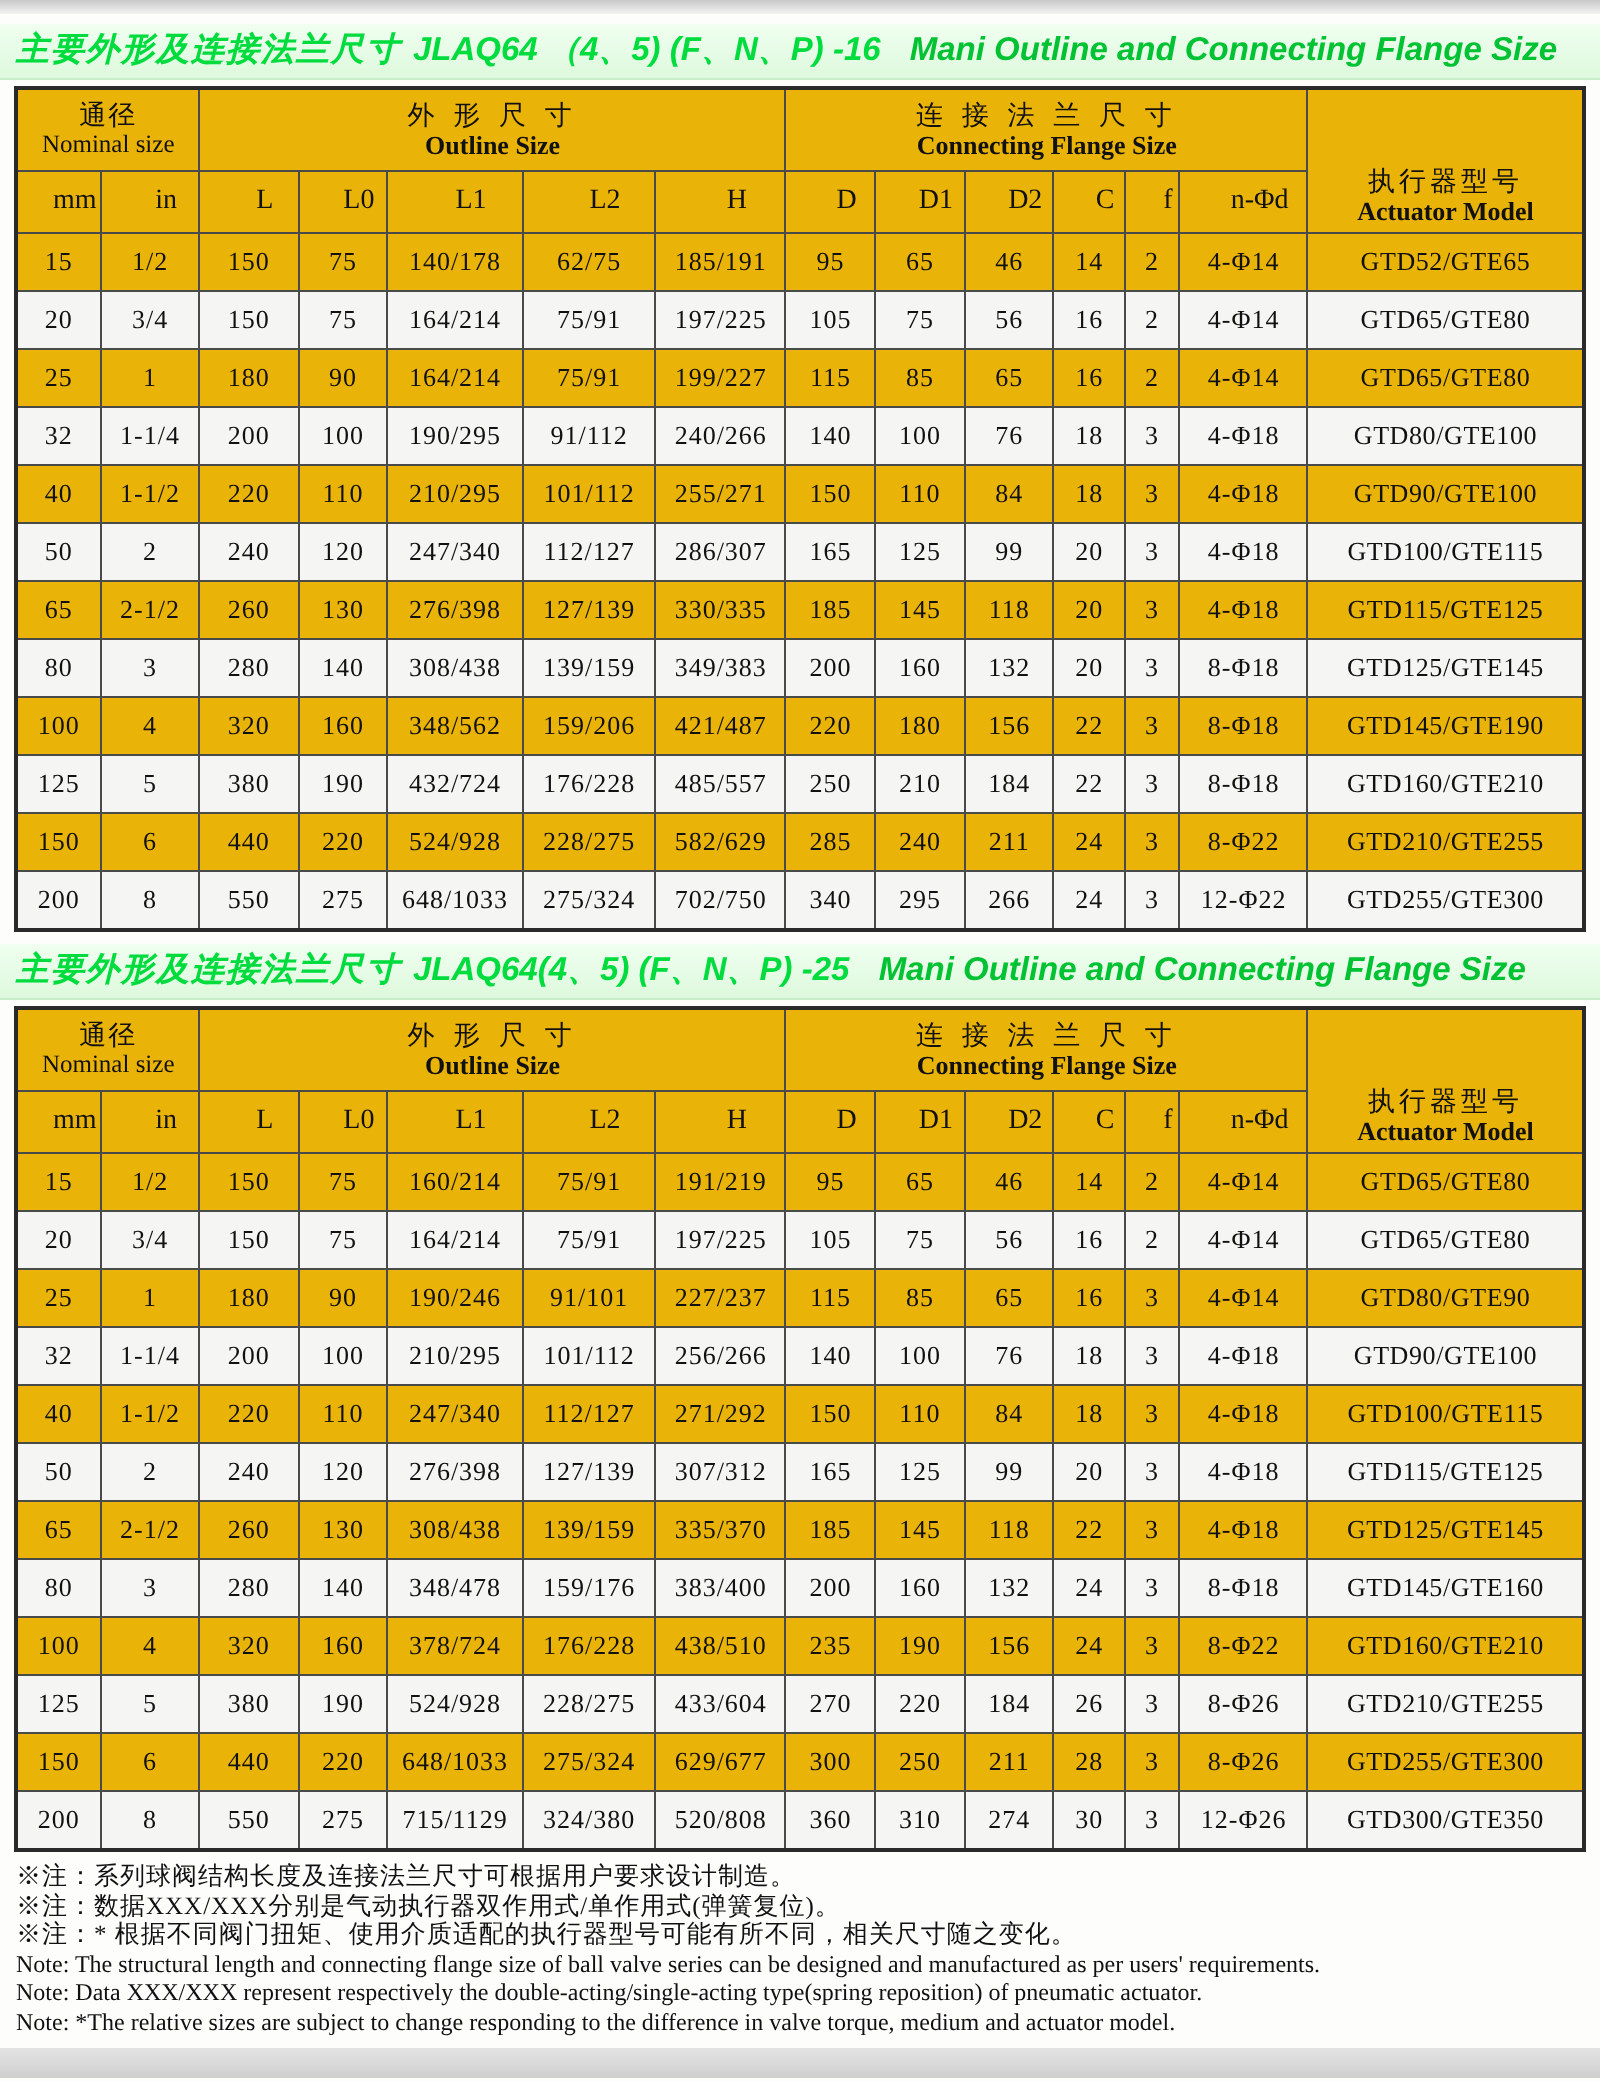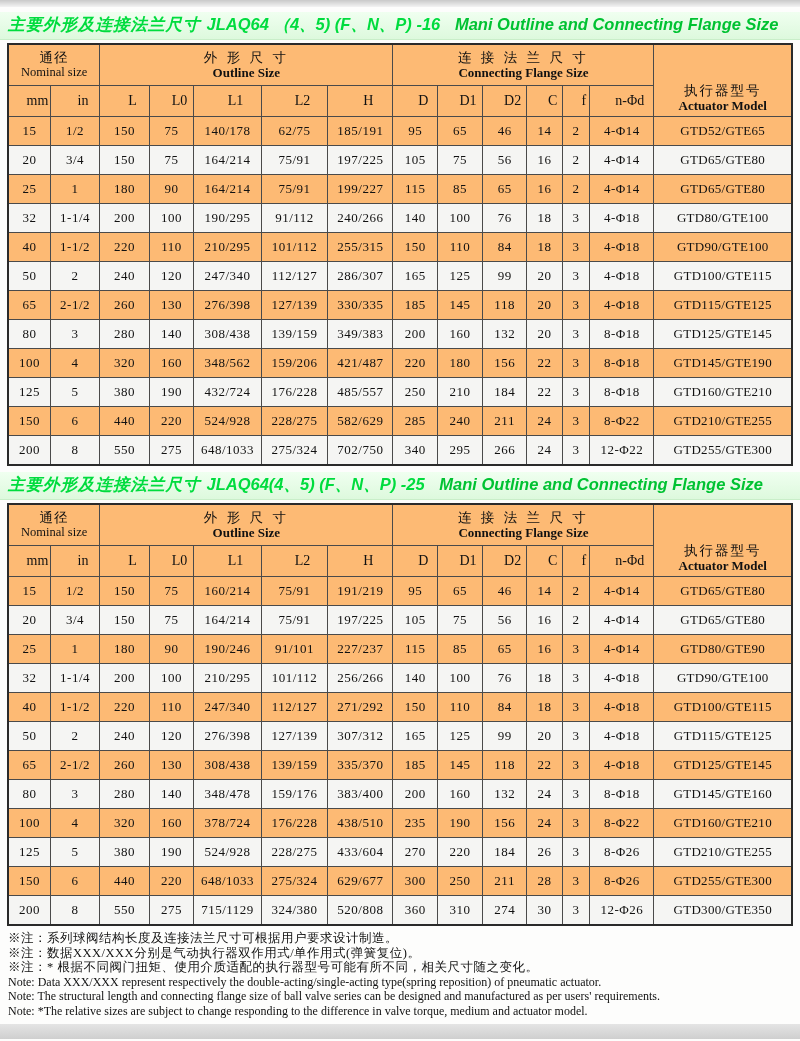--- a/index.html
+++ b/index.html
@@ -15,21 +15,21 @@
     border-bottom:1px solid #c9eec9;
     font-family:"Liberation Sans",sans-serif;
     font-style:italic;font-weight:bold;font-size:16.5px;
     white-space:nowrap;
   }
   .t-zh{color:#00dc3e;letter-spacing:1px;}
   .t-model{color:#00dc3e;margin-left:6px;}
   .t-en{color:#00c232;margin-left:10px;text-align:right;}
   table{
     border-collapse:collapse;table-layout:fixed;
-    width:786px;margin:0 7px;background:#fdba74;
+    width:786px;margin:0 7px;background:#eab308;
     border:2px solid #2a2a2a;
   }
   th,td{
     border:1px solid #4a4a4a;text-align:center;vertical-align:middle;
     font-family:"Liberation Serif",serif;overflow:hidden;white-space:nowrap;
     padding:0 1px;
   }
   thead .group-row th{height:40px;}
   thead .sub-row th{height:30px;font-size:14px;font-weight:normal;padding-left:17px;}
   .hz{display:block;font-size:13.5px;font-weight:normal;letter-spacing:3px;line-height:15px;}
@@ -169,21 +169,21 @@
         <td>4-Φ18</td>
         <td class="model-cell">GTD80/GTE100</td>
       </tr>
       <tr>
         <td>40</td>
         <td>1-1/2</td>
         <td>220</td>
         <td>110</td>
         <td>210/295</td>
         <td>101/112</td>
-        <td>255/315</td>
+        <td>255/271</td>
         <td>150</td>
         <td>110</td>
         <td>84</td>
         <td>18</td>
         <td>3</td>
         <td>4-Φ18</td>
         <td class="model-cell">GTD90/GTE100</td>
       </tr>
       <tr>
         <td>50</td>
@@ -550,18 +550,18 @@
         <td>12-Φ26</td>
         <td class="model-cell">GTD300/GTE350</td>
       </tr>
     </tbody>
 </table>
 
 <div class="notes">
   <p class="zh">※注：系列球阀结构长度及连接法兰尺寸可根据用户要求设计制造。</p>
   <p class="zh">※注：数据XXX/XXX分别是气动执行器双作用式/单作用式(弹簧复位)。</p>
   <p class="zh">※注：* 根据不同阀门扭矩、使用介质适配的执行器型号可能有所不同，相关尺寸随之变化。</p>
+  <p>Note: The structural length and connecting flange size of ball valve series can be designed and manufactured as per users'  requirements.</p>
   <p>Note: Data XXX/XXX represent respectively the double-acting/single-acting type(spring reposition) of pneumatic actuator.</p>
-  <p>Note: The structural length and connecting flange size of ball valve series can be designed and manufactured as per users'  requirements.</p>
   <p>Note: *The relative sizes are subject to change responding to the difference in valve torque, medium and actuator model.</p>
 </div>
 
 <div class="bottom-strip"></div>
 
 </body></html>

